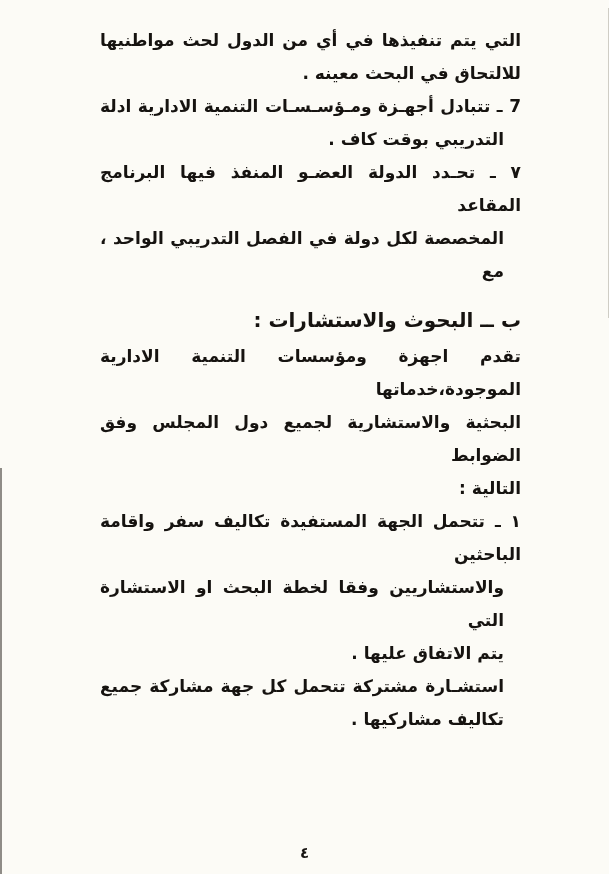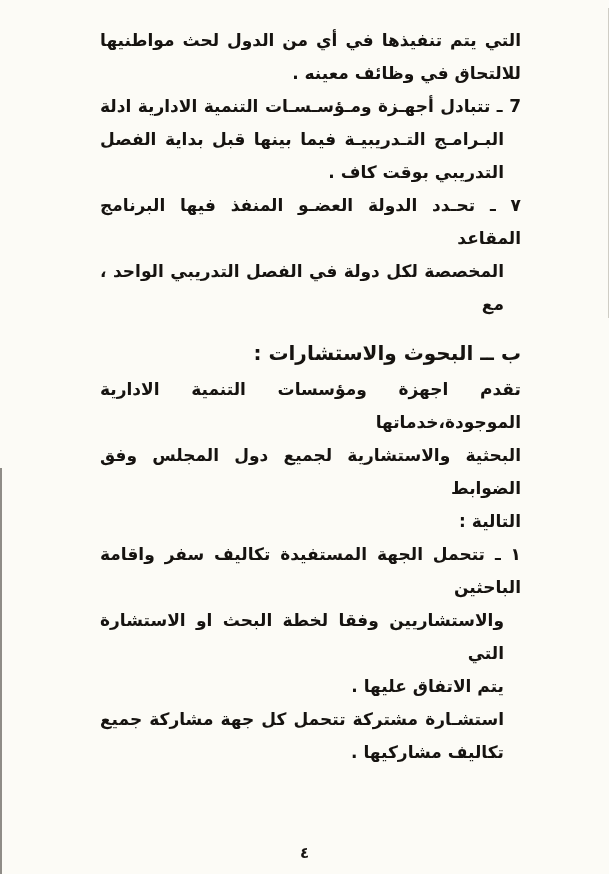--- a/index.html
+++ b/index.html
@@ -70,26 +70,25 @@
 
 <div class="page">
 
   <div class="scan-edge scan-edge-left"></div>
   <div class="scan-edge scan-edge-right"></div>
 
   <main class="text-block">
 
     <section class="para">
       <div class="line fill">التي يتم تنفيذها في أي من الدول لحث مواطنيها</div>
-      <div class="line">للالتحاق في وظائف معينه .</div>
+      <div class="line">للالتحاق في البحث معينه .</div>
     </section>
 
     <section class="para">
       <div class="line fill">7 ـ تتبادل أجهـزة ومـؤسـسـات التنمية الادارية ادلة</div>
-      <div class="line fill cont">البـرامـج التـدريبيـة فيما بينها قبل بداية الفصل</div>
       <div class="line cont">التدريبي بوقت كاف .</div>
     </section>
 
     <section class="para">
       <div class="line fill">٧ ـ تحـدد الدولة العضـو المنفذ فيها البرنامج المقاعد</div>
       <div class="line fill cont">المخصصة لكل دولة في الفصل التدريبي الواحد ، مع</div>
     </section>
 
     <h2 class="heading">ب ــ البحوث والاستشارات :</h2>
 

